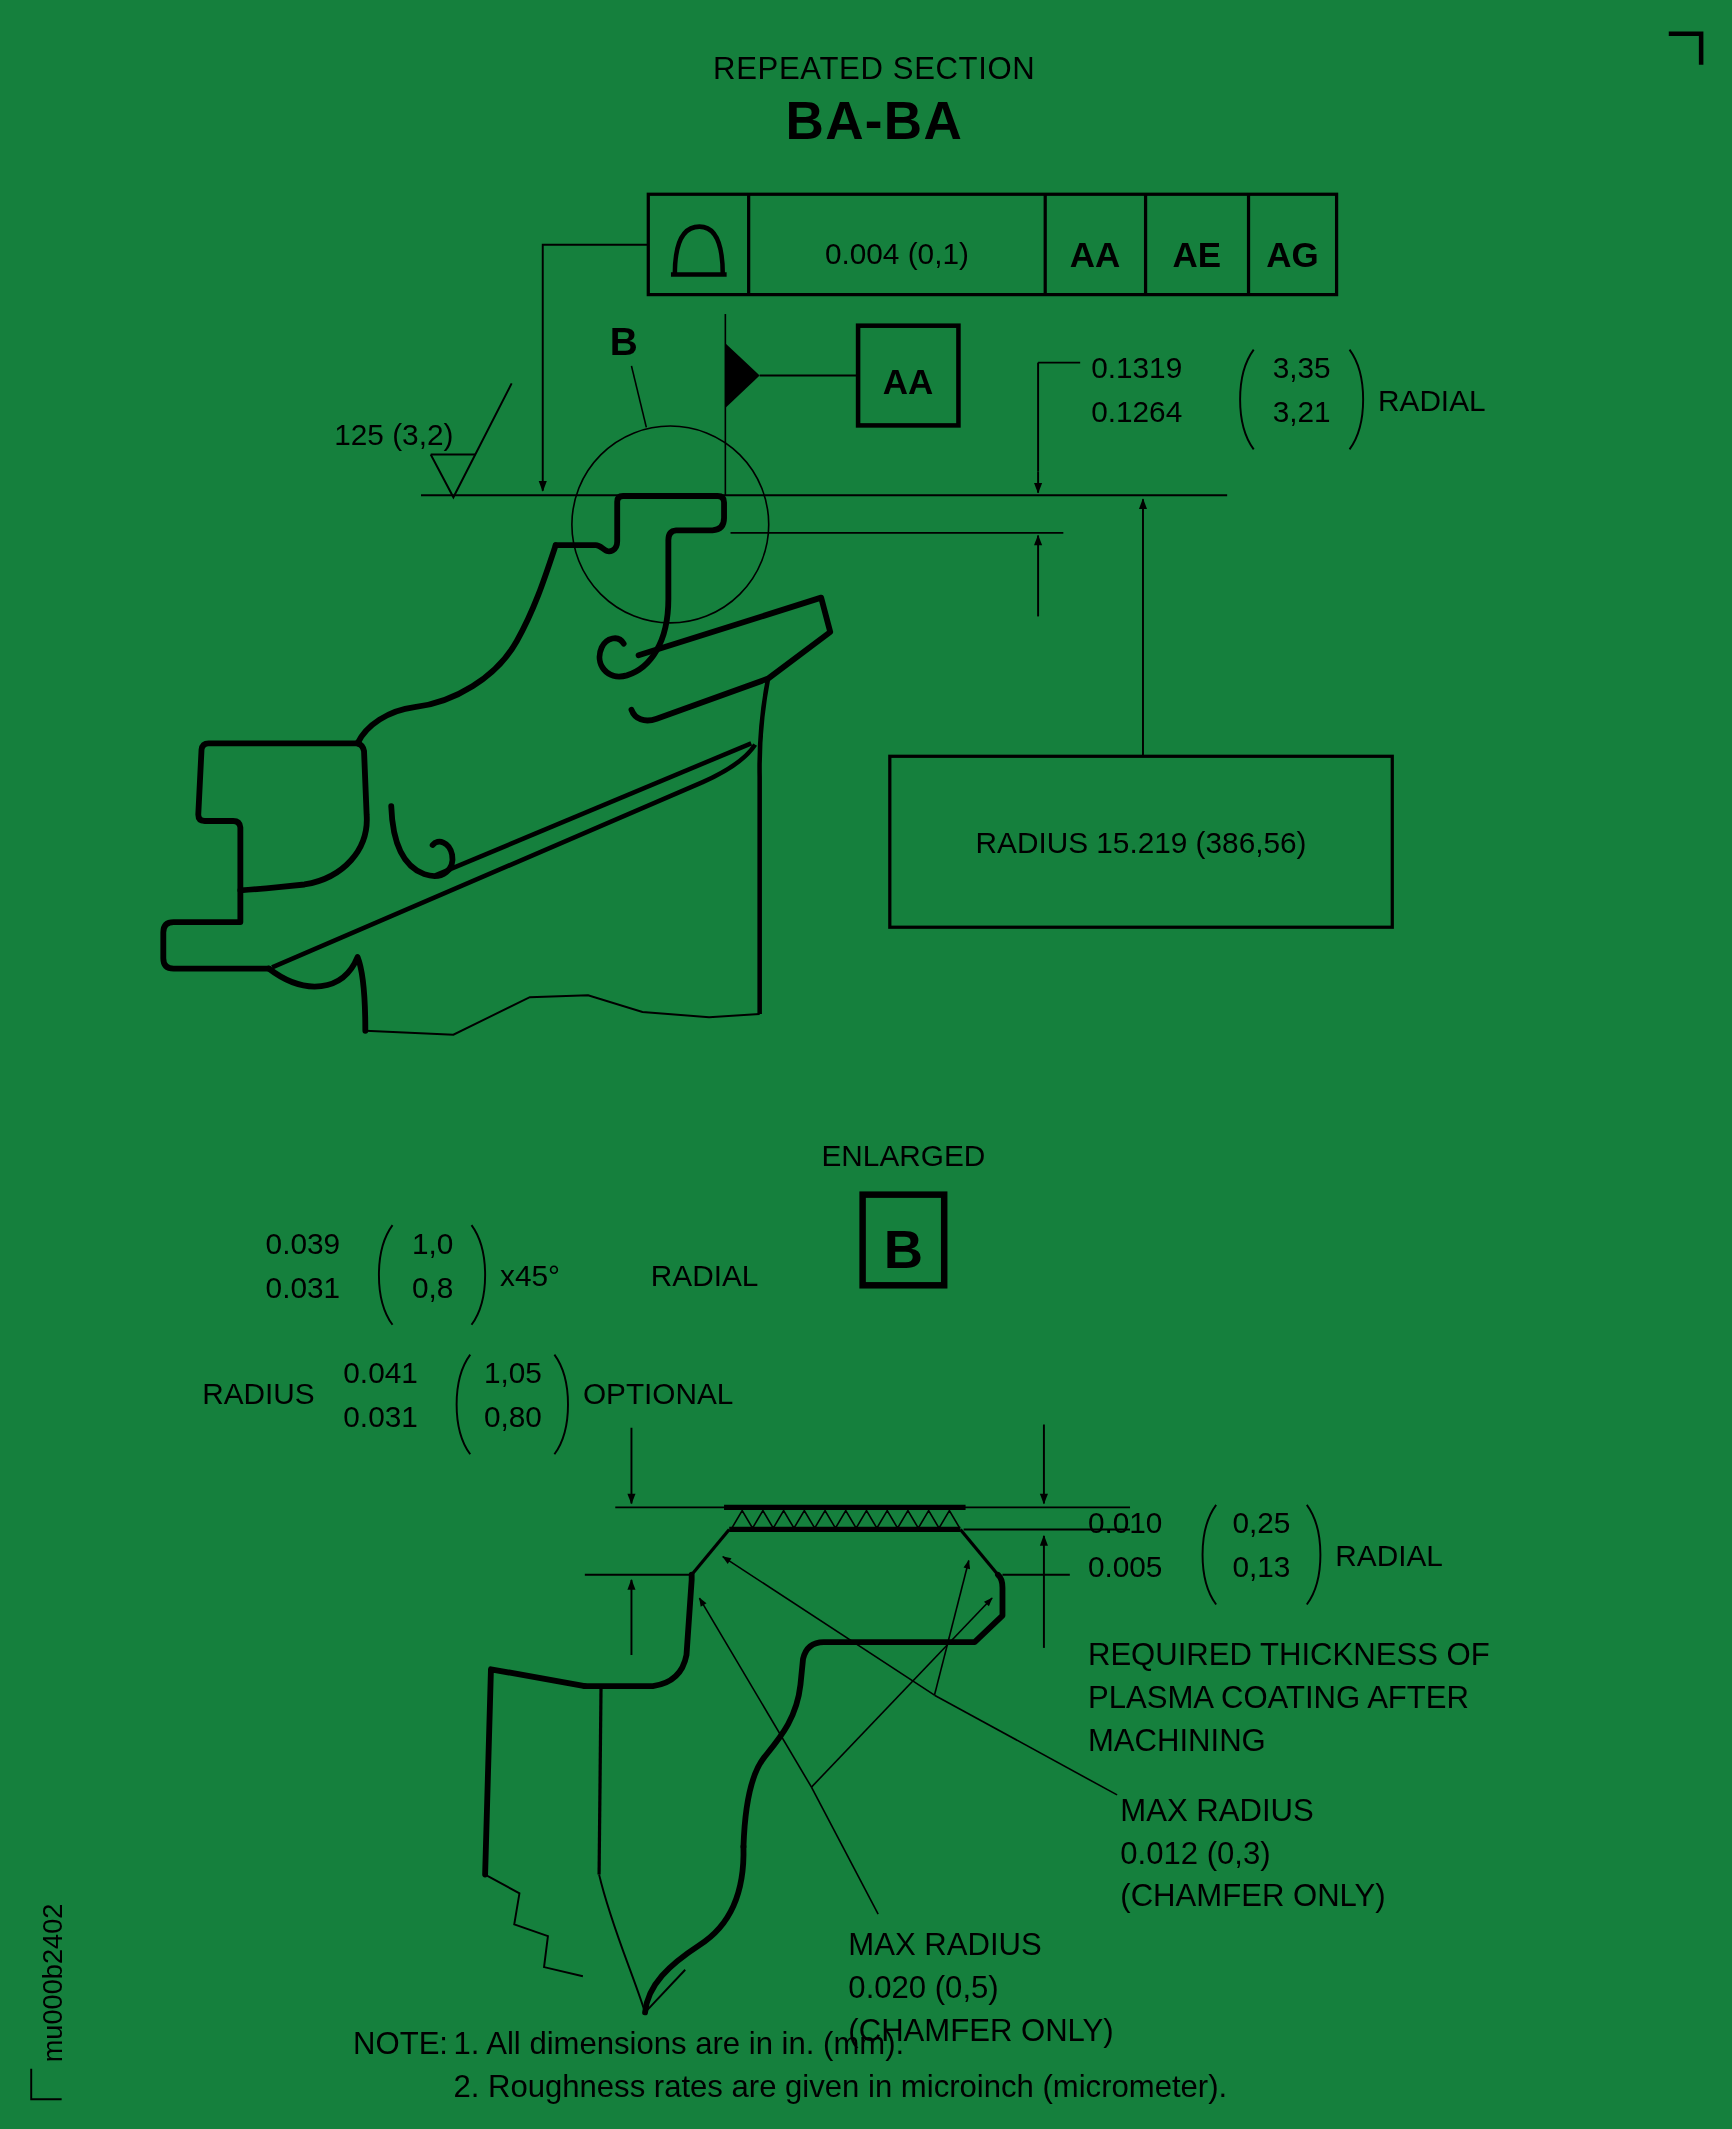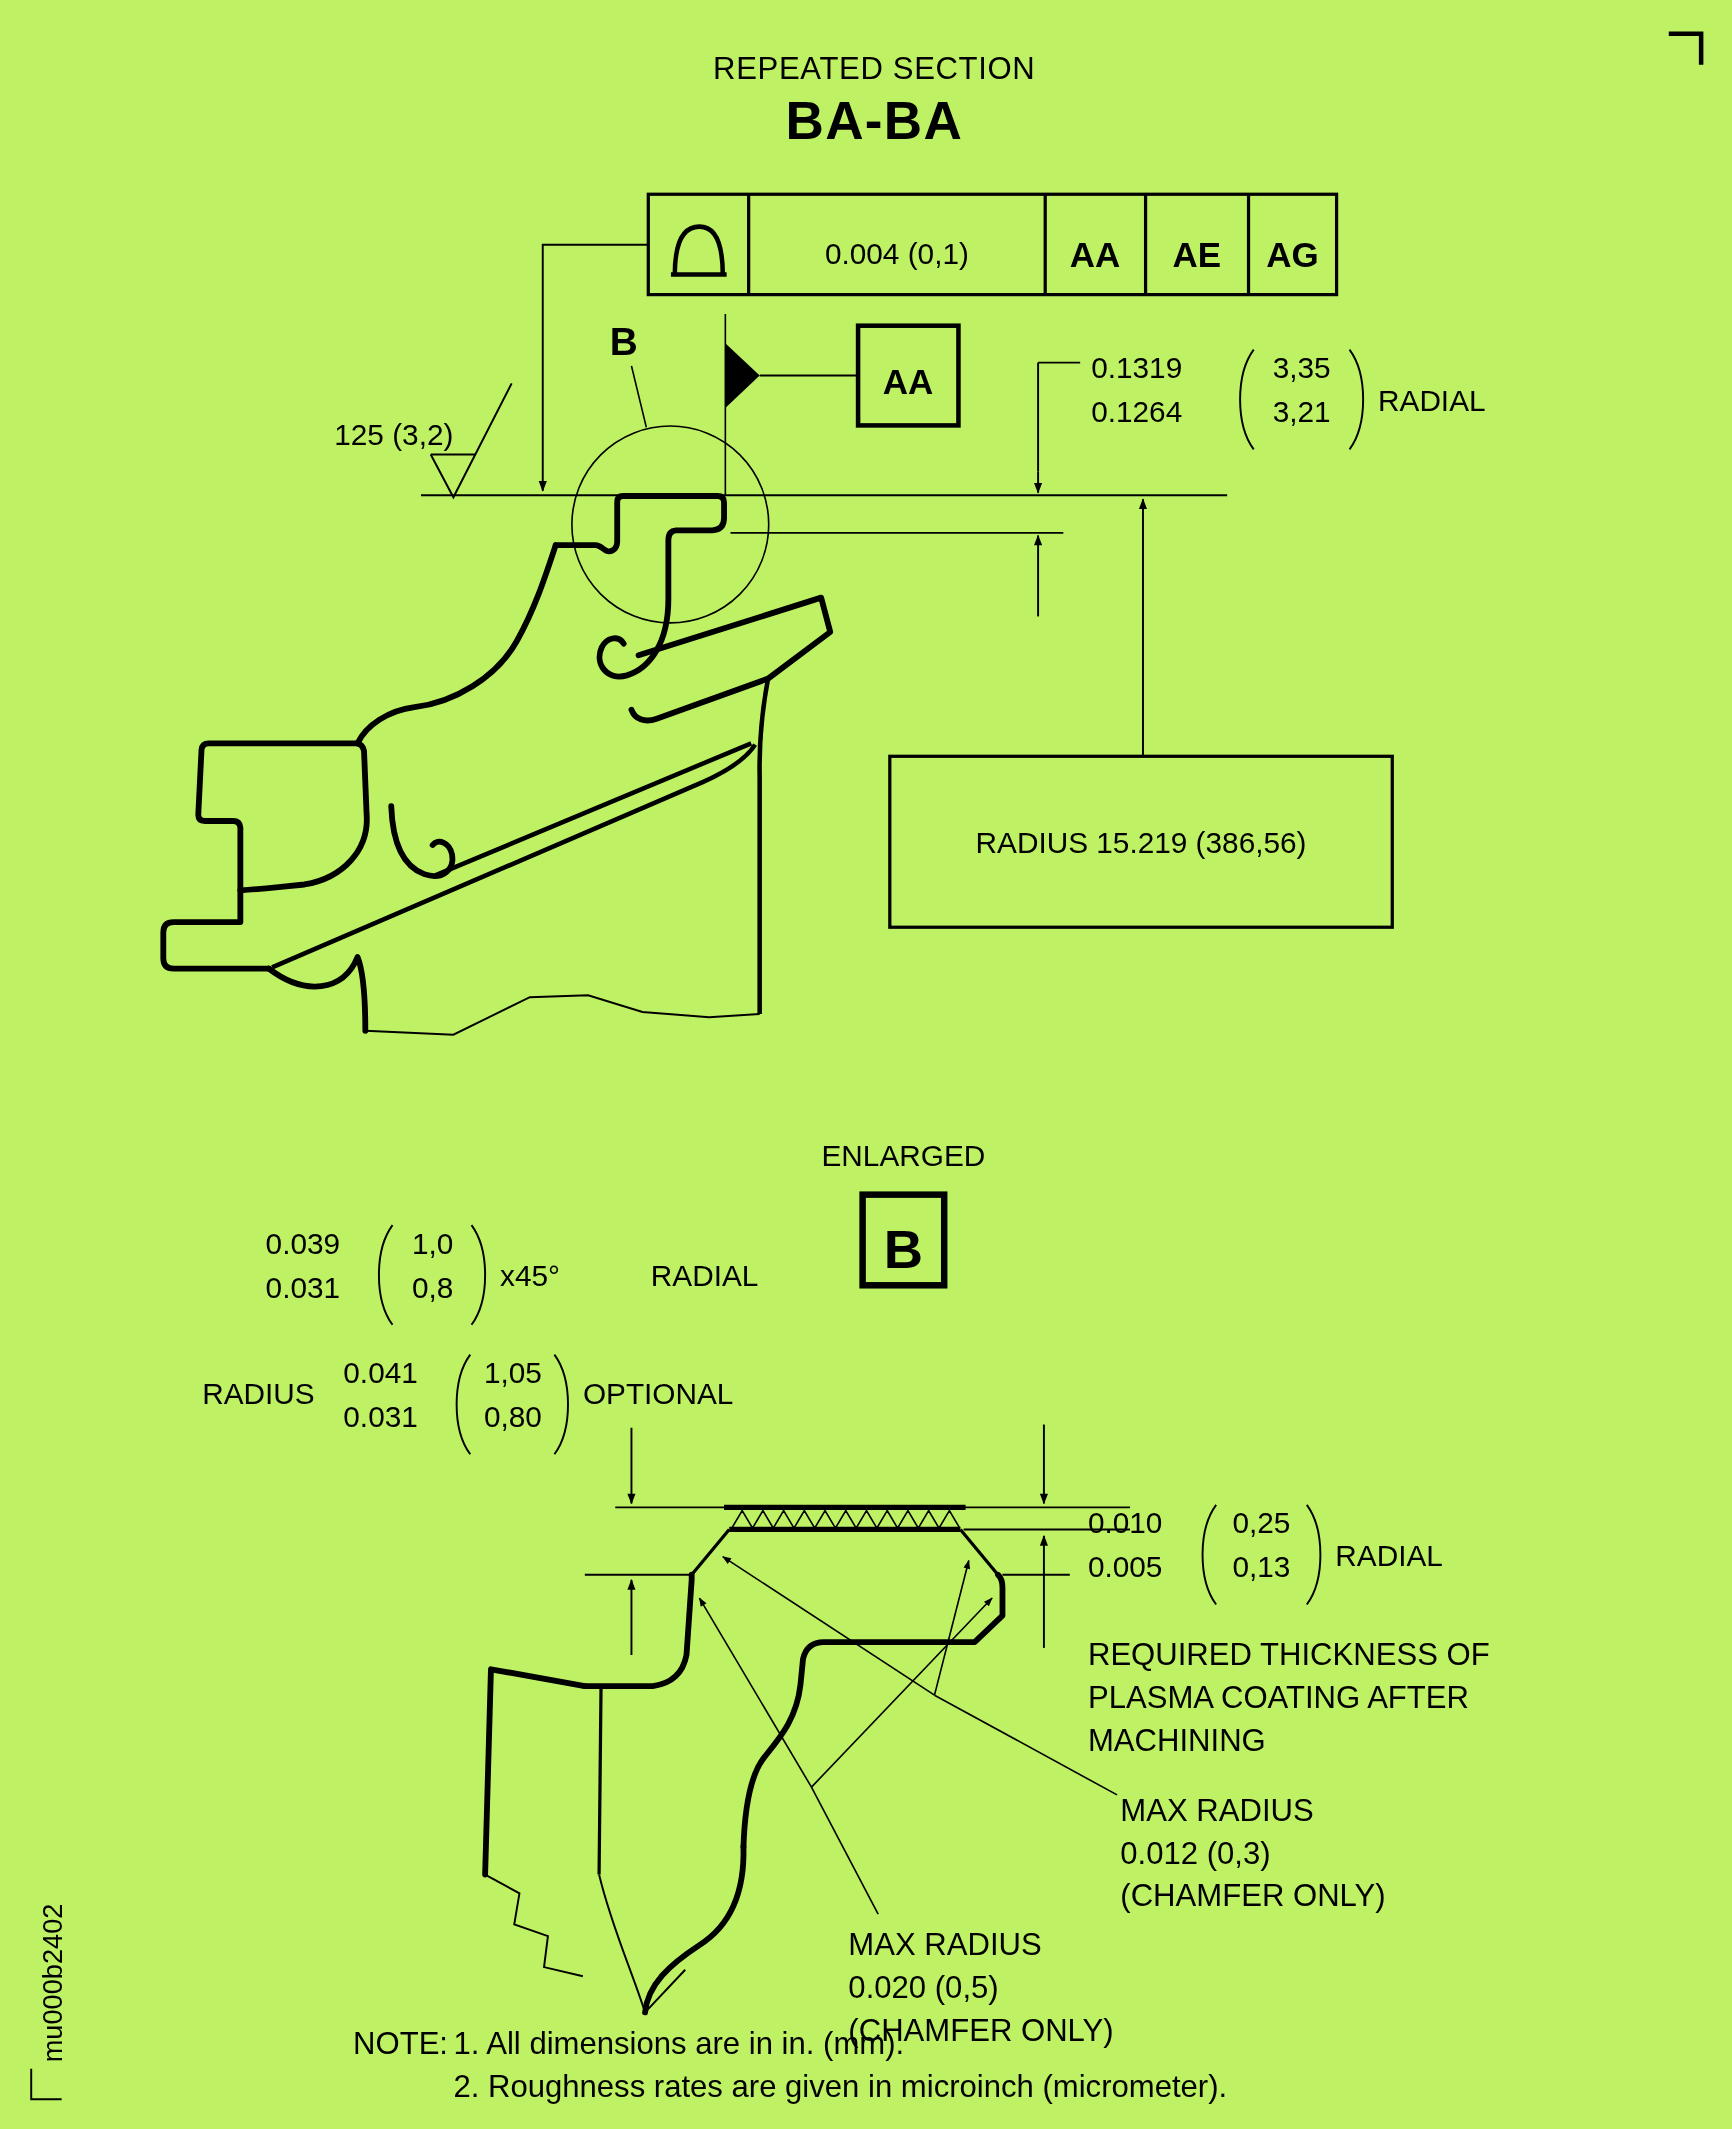--- a/index.html
+++ b/index.html
@@ -1,16 +1,16 @@
 <!DOCTYPE html>
 <html style="font-size:10.4px"><head>
 <meta charset="utf-8">
 <style>
   html,body{margin:0;padding:0;background:#ffffff;}
-  .sheet{width:1733px;height:2129px;position:relative;background:#bef264;font-family:"Liberation Sans",sans-serif;}
+  .sheet{width:1733px;height:2129px;position:relative;background:#15803d;font-family:"Liberation Sans",sans-serif;}
   svg{display:block;}
   text{fill:#000;font-family:"Liberation Sans",sans-serif;}
   .t46{font-size:46px;}
   .t48{font-size:48px;}
   .b54{font-size:54px;font-weight:bold;}
   .b60{font-size:60px;font-weight:bold;}
   .b84{font-size:84px;font-weight:bold;}
   .title1{font-size:48px;letter-spacing:1px;}
   .title2{font-size:82px;font-weight:bold;letter-spacing:2px;}
   .mid{text-anchor:middle;}

